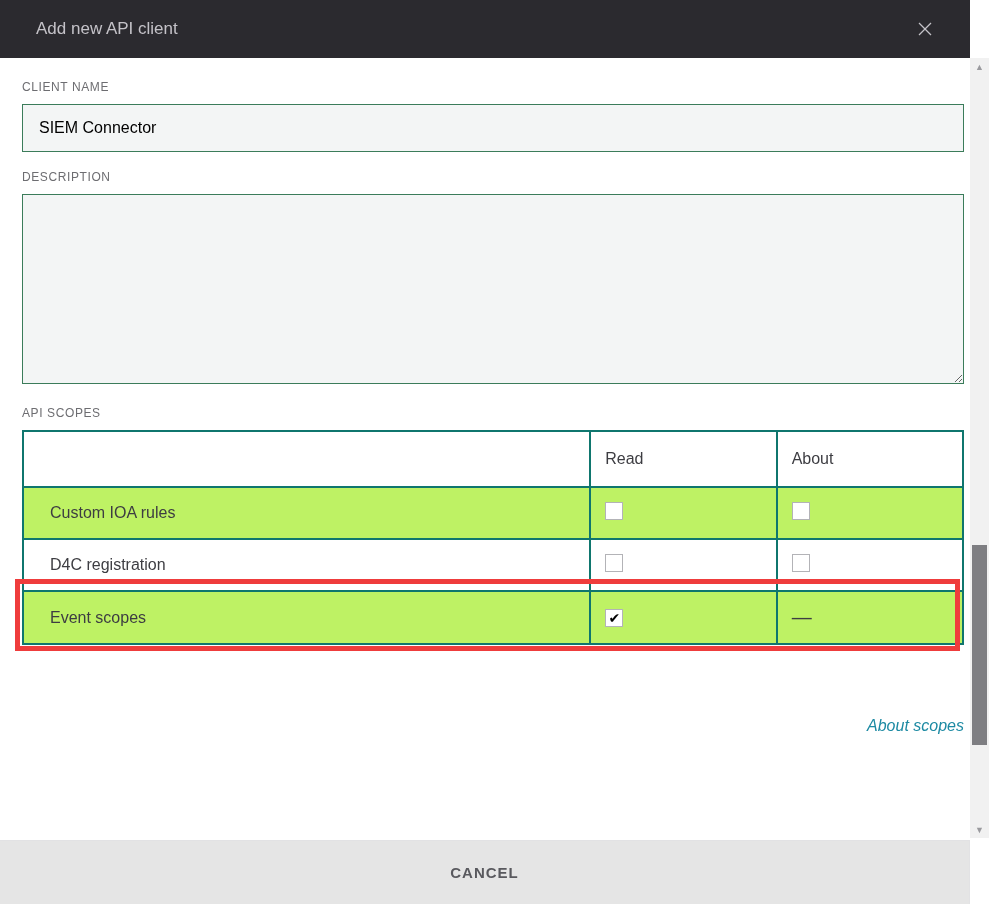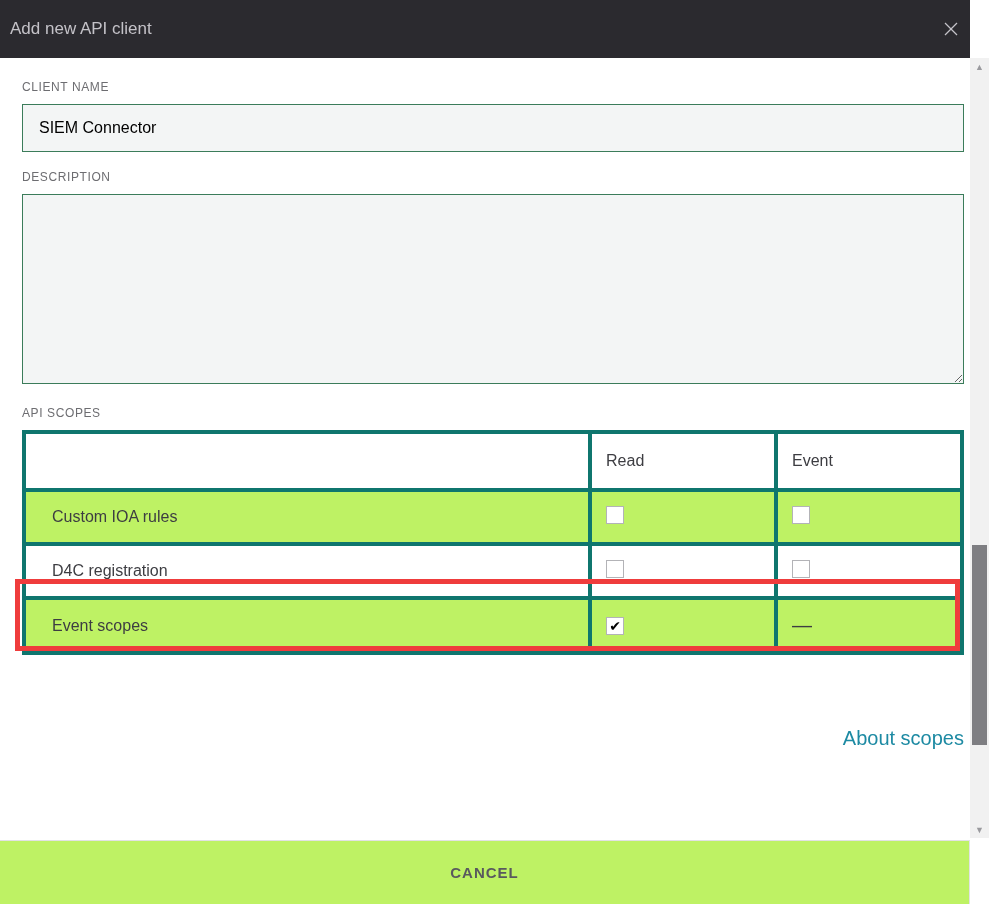--- a/index.html
+++ b/index.html
@@ -17,21 +17,21 @@
     display: flex;
     flex-direction: column;
   }
   .header {
     background: #2b2a2f;
     color: #b8b6bc;
     height: 58px;
     display: flex;
     align-items: center;
     justify-content: space-between;
-    padding: 0 10px;
+    padding: 0 36px;
   }
   .header-title {
     font-size: 17px;
     font-weight: 400;
     color: #c4c2c8;
   }
   .close-btn {
     cursor: pointer;
     color: #c4c2c8;
     display: flex;
@@ -74,21 +74,21 @@
     margin-bottom: 18px;
     font-family: inherit;
   }
   .table {
     width: 100%;
     border: 1px solid #e2e2e4;
     border-collapse: collapse;
     table-layout: fixed;
   }
   .table th, .table td {
-    border: 4px solid #0f766e;
+    border: 2px solid #0f766e;
     text-align: left;
     font-size: 16px;
     color: #3d3d42;
     font-weight: 400;
   }
   .table th {
     padding: 18px 14px;
     background: #fff;
   }
   .table td {
@@ -127,39 +127,40 @@
     pointer-events: none;
     z-index: 10;
   }
   .about-link {
     text-align: right;
     margin-top: 72px;
     margin-bottom: 10px;
   }
   .about-link a {
     color: #1d8aa3;
-    font-size: 20px;
+    font-size: 16px;
     text-decoration: none;
     cursor: pointer;
+    font-style: italic;
   }
   .footer {
     border-top: 1px solid #e2e2e4;
     display: flex;
     height: 64px;
   }
   .footer-btn {
     flex: 1;
     display: flex;
     align-items: center;
     justify-content: center;
     font-size: 15px;
     letter-spacing: 1px;
     font-weight: 600;
     cursor: pointer;
-    background: #bef264;
+    background: #e5e5e5;
   }
   .footer-btn.cancel { color: #59595e; border-right: 1px solid #e2e2e4; }
   .footer-btn.add { color: #1d8aa3; }
   .scrollbar {
     position: absolute;
     right: 0;
     top: 58px;
     width: 19px;
     height: 780px;
     background: #f1f1f1;
@@ -214,21 +215,21 @@
     <table class="table">
       <colgroup>
         <col class="col-name">
           <col class="col-read">
           <col class="col-write">
       </colgroup>
       <thead>
         <tr>
           <th></th>
           <th>Read</th>
-          <th>Event</th>
+          <th>About</th>
         </tr>
       </thead>
       <tbody id="scopes-body">
           <tr class="alt">
             <td>Custom IOA rules</td>
             <td class="check-cell"><span class="chk"></span></td>
             <td class="check-cell"><span class="chk"></span></td>
           </tr>
           <tr>
             <td>D4C registration</td>

